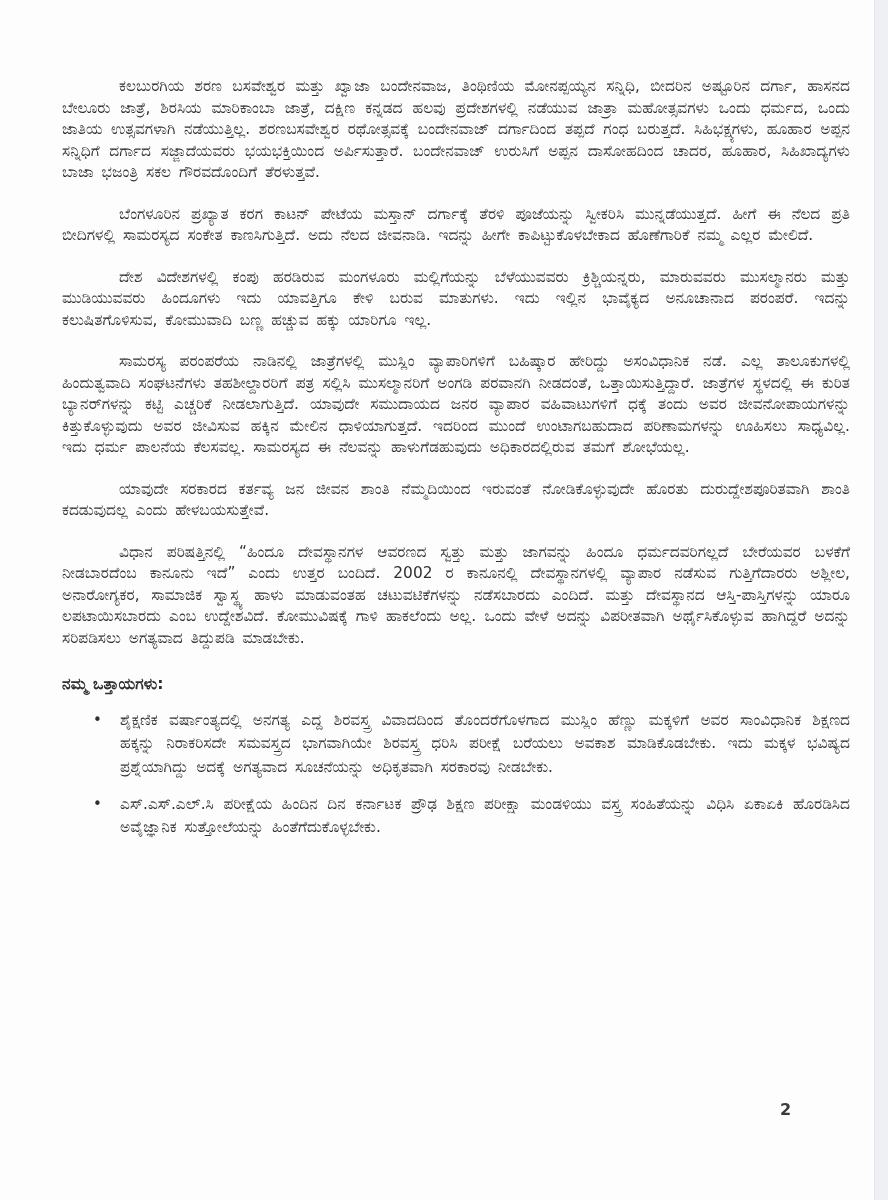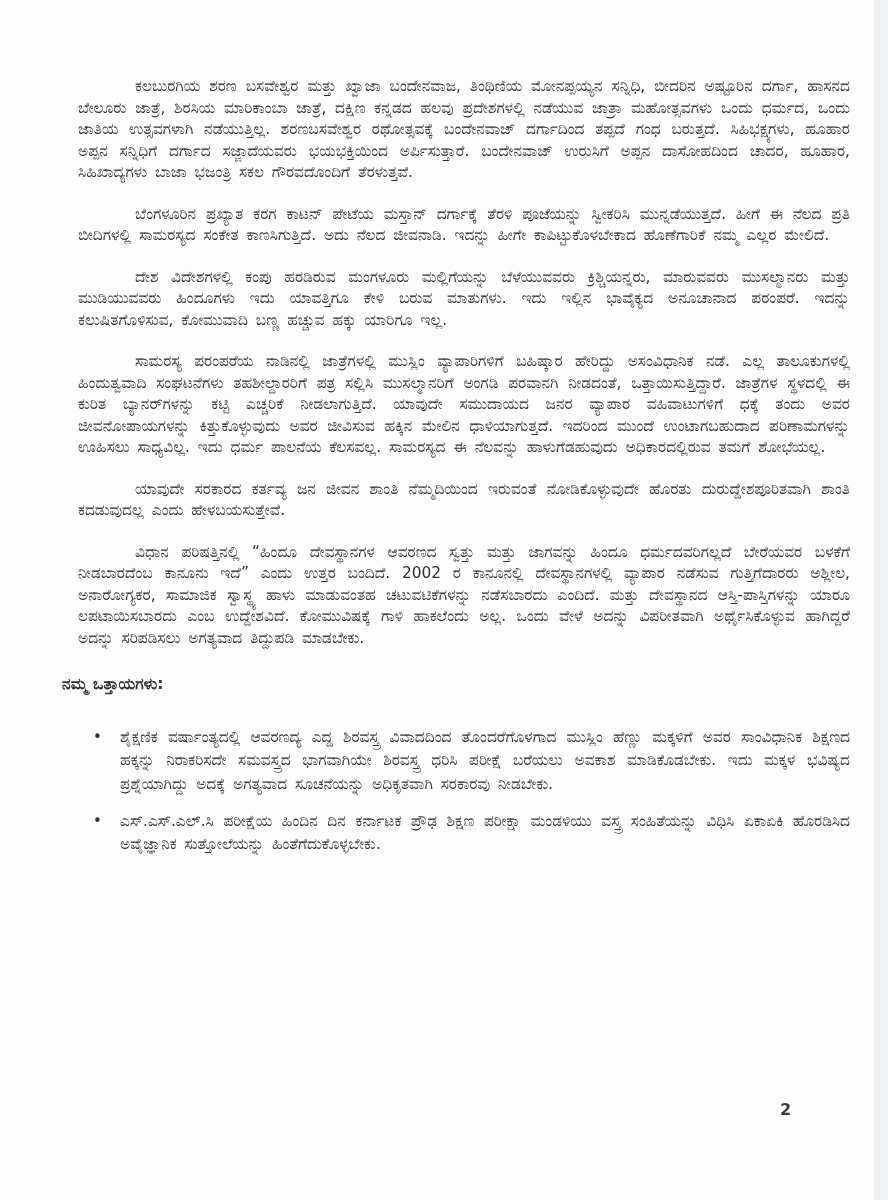--- a/index.html
+++ b/index.html
@@ -24,31 +24,31 @@
     background: #eef0f4;
     border-left: 1px solid #e6e9ed;
   }
   .page {
     position: absolute;
     top: 76px;
     left: 62px;
     width: 788px;
   }
   p.para {
-    margin: 0 0 20px 16px;
+    margin: 0 0 20px 0;
     font-size: 15.4px;
     line-height: 21.5px;
     text-align: justify;
     text-indent: 57px;
     word-spacing: 3px;
   }
   .demands-heading {
     font-weight: bold;
     font-size: 15.6px;
-    margin: 26px 0 33px 0;
+    margin: 26px 0 16px 0;
     text-align: left;
   }
   ul.demands {
     list-style: none;
     margin: 0;
     padding: 0;
   }
   li.demand {
     position: relative;
     padding-left: 58px;
@@ -88,21 +88,21 @@
   <p class="para">ದೇಶ ವಿದೇಶಗಳಲ್ಲಿ ಕಂಪು ಹರಡಿರುವ ಮಂಗಳೂರು ಮಲ್ಲಿಗೆಯನ್ನು ಬೆಳೆಯುವವರು ಕ್ರಿಶ್ಚಿಯನ್ನರು, ಮಾರುವವರು ಮುಸಲ್ಮಾನರು ಮತ್ತು ಮುಡಿಯುವವರು ಹಿಂದೂಗಳು ಇದು ಯಾವತ್ತಿಗೂ ಕೇಳಿ ಬರುವ ಮಾತುಗಳು. ಇದು ಇಲ್ಲಿನ ಭಾವೈಕ್ಯದ ಅನೂಚಾನಾದ ಪರಂಪರೆ. ಇದನ್ನು ಕಲುಷಿತಗೊಳಿಸುವ, ಕೋಮುವಾದಿ ಬಣ್ಣ ಹಚ್ಚುವ ಹಕ್ಕು ಯಾರಿಗೂ ಇಲ್ಲ.</p>
   <p class="para">ಸಾಮರಸ್ಯ ಪರಂಪರೆಯ ನಾಡಿನಲ್ಲಿ ಜಾತ್ರೆಗಳಲ್ಲಿ ಮುಸ್ಲಿಂ ವ್ಯಾಪಾರಿಗಳಿಗೆ ಬಹಿಷ್ಕಾರ ಹೇರಿದ್ದು ಅಸಂವಿಧಾನಿಕ ನಡೆ. ಎಲ್ಲ ತಾಲೂಕುಗಳಲ್ಲಿ ಹಿಂದುತ್ವವಾದಿ ಸಂಘಟನೆಗಳು ತಹಶೀಲ್ದಾರರಿಗೆ ಪತ್ರ ಸಲ್ಲಿಸಿ ಮುಸಲ್ಮಾನರಿಗೆ ಅಂಗಡಿ ಪರವಾನಗಿ ನೀಡದಂತೆ, ಒತ್ತಾಯಿಸುತ್ತಿದ್ದಾರೆ. ಜಾತ್ರೆಗಳ ಸ್ಥಳದಲ್ಲಿ ಈ ಕುರಿತ ಬ್ಯಾನರ್‌ಗಳನ್ನು ಕಟ್ಟಿ ಎಚ್ಚರಿಕೆ ನೀಡಲಾಗುತ್ತಿದೆ. ಯಾವುದೇ ಸಮುದಾಯದ ಜನರ ವ್ಯಾಪಾರ ವಹಿವಾಟುಗಳಿಗೆ ಧಕ್ಕೆ ತಂದು ಅವರ ಜೀವನೋಪಾಯಗಳನ್ನು ಕಿತ್ತುಕೊಳ್ಳುವುದು ಅವರ ಜೀವಿಸುವ ಹಕ್ಕಿನ ಮೇಲಿನ ಧಾಳಿಯಾಗುತ್ತದೆ. ಇದರಿಂದ ಮುಂದೆ ಉಂಟಾಗಬಹುದಾದ ಪರಿಣಾಮಗಳನ್ನು ಊಹಿಸಲು ಸಾಧ್ಯವಿಲ್ಲ. ಇದು ಧರ್ಮ ಪಾಲನೆಯ ಕೆಲಸವಲ್ಲ. ಸಾಮರಸ್ಯದ ಈ ನೆಲವನ್ನು ಹಾಳುಗೆಡಹುವುದು ಅಧಿಕಾರದಲ್ಲಿರುವ ತಮಗೆ ಶೋಭೆಯಲ್ಲ.</p>
   <p class="para">ಯಾವುದೇ ಸರಕಾರದ ಕರ್ತವ್ಯ ಜನ ಜೀವನ ಶಾಂತಿ ನೆಮ್ಮದಿಯಿಂದ ಇರುವಂತೆ ನೋಡಿಕೊಳ್ಳುವುದೇ ಹೊರತು ದುರುದ್ದೇಶಪೂರಿತವಾಗಿ ಶಾಂತಿ ಕದಡುವುದಲ್ಲ ಎಂದು ಹೇಳಬಯಸುತ್ತೇವೆ.</p>
   <p class="para">ವಿಧಾನ ಪರಿಷತ್ತಿನಲ್ಲಿ “ಹಿಂದೂ ದೇವಸ್ಥಾನಗಳ ಆವರಣದ ಸ್ವತ್ತು ಮತ್ತು ಜಾಗವನ್ನು ಹಿಂದೂ ಧರ್ಮದವರಿಗಲ್ಲದೆ ಬೇರೆಯವರ ಬಳಕೆಗೆ ನೀಡಬಾರದೆಂಬ ಕಾನೂನು ಇದೆ” ಎಂದು ಉತ್ತರ ಬಂದಿದೆ. 2002 ರ ಕಾನೂನಲ್ಲಿ ದೇವಸ್ಥಾನಗಳಲ್ಲಿ ವ್ಯಾಪಾರ ನಡೆಸುವ ಗುತ್ತಿಗೆದಾರರು ಅಶ್ಲೀಲ, ಅನಾರೋಗ್ಯಕರ, ಸಾಮಾಜಿಕ ಸ್ವಾಸ್ಥ್ಯ ಹಾಳು ಮಾಡುವಂತಹ ಚಟುವಟಿಕೆಗಳನ್ನು ನಡೆಸಬಾರದು ಎಂದಿದೆ. ಮತ್ತು ದೇವಸ್ಥಾನದ ಆಸ್ತಿ-ಪಾಸ್ತಿಗಳನ್ನು ಯಾರೂ ಲಪಟಾಯಿಸಬಾರದು ಎಂಬ ಉದ್ದೇಶವಿದೆ. ಕೋಮುವಿಷಕ್ಕೆ ಗಾಳಿ ಹಾಕಲೆಂದು ಅಲ್ಲ. ಒಂದು ವೇಳೆ ಅದನ್ನು ವಿಪರೀತವಾಗಿ ಅರ್ಥೈಸಿಕೊಳ್ಳುವ ಹಾಗಿದ್ದರೆ ಅದನ್ನು ಸರಿಪಡಿಸಲು ಅಗತ್ಯವಾದ ತಿದ್ದುಪಡಿ ಮಾಡಬೇಕು.</p>
 
   <div class="demands-heading">ನಮ್ಮ ಒತ್ತಾಯಗಳು:</div>
 
   <ul class="demands">
     <li class="demand">
       <span class="bullet">•</span>
-      <span class="demand-text">ಶೈಕ್ಷಣಿಕ ವರ್ಷಾಂತ್ಯದಲ್ಲಿ ಆವರಣದ್ಯ ಎದ್ದ ಶಿರವಸ್ತ್ರ ವಿವಾದದಿಂದ ತೊಂದರೆಗೊಳಗಾದ ಮುಸ್ಲಿಂ ಹೆಣ್ಣು ಮಕ್ಕಳಿಗೆ ಅವರ ಸಾಂವಿಧಾನಿಕ ಶಿಕ್ಷಣದ ಹಕ್ಕನ್ನು ನಿರಾಕರಿಸದೇ ಸಮವಸ್ತ್ರದ ಭಾಗವಾಗಿಯೇ ಶಿರವಸ್ತ್ರ ಧರಿಸಿ ಪರೀಕ್ಷೆ ಬರೆಯಲು ಅವಕಾಶ ಮಾಡಿಕೊಡಬೇಕು. ಇದು ಮಕ್ಕಳ ಭವಿಷ್ಯದ ಪ್ರಶ್ನೆಯಾಗಿದ್ದು ಅದಕ್ಕೆ ಅಗತ್ಯವಾದ ಸೂಚನೆಯನ್ನು ಅಧಿಕೃತವಾಗಿ ಸರಕಾರವು ನೀಡಬೇಕು.</span>
+      <span class="demand-text">ಶೈಕ್ಷಣಿಕ ವರ್ಷಾಂತ್ಯದಲ್ಲಿ ಅನಗತ್ಯ ಎದ್ದ ಶಿರವಸ್ತ್ರ ವಿವಾದದಿಂದ ತೊಂದರೆಗೊಳಗಾದ ಮುಸ್ಲಿಂ ಹೆಣ್ಣು ಮಕ್ಕಳಿಗೆ ಅವರ ಸಾಂವಿಧಾನಿಕ ಶಿಕ್ಷಣದ ಹಕ್ಕನ್ನು ನಿರಾಕರಿಸದೇ ಸಮವಸ್ತ್ರದ ಭಾಗವಾಗಿಯೇ ಶಿರವಸ್ತ್ರ ಧರಿಸಿ ಪರೀಕ್ಷೆ ಬರೆಯಲು ಅವಕಾಶ ಮಾಡಿಕೊಡಬೇಕು. ಇದು ಮಕ್ಕಳ ಭವಿಷ್ಯದ ಪ್ರಶ್ನೆಯಾಗಿದ್ದು ಅದಕ್ಕೆ ಅಗತ್ಯವಾದ ಸೂಚನೆಯನ್ನು ಅಧಿಕೃತವಾಗಿ ಸರಕಾರವು ನೀಡಬೇಕು.</span>
     </li>
     <li class="demand">
       <span class="bullet">•</span>
       <span class="demand-text">ಎಸ್.ಎಸ್.ಎಲ್.ಸಿ ಪರೀಕ್ಷೆಯ ಹಿಂದಿನ ದಿನ ಕರ್ನಾಟಕ ಪ್ರೌಢ ಶಿಕ್ಷಣ ಪರೀಕ್ಷಾ ಮಂಡಳಿಯು ವಸ್ತ್ರ ಸಂಹಿತೆಯನ್ನು ವಿಧಿಸಿ ಏಕಾಏಕಿ ಹೊರಡಿಸಿದ ಅವೈಜ್ಞಾನಿಕ ಸುತ್ತೋಲೆಯನ್ನು ಹಿಂತೆಗೆದುಕೊಳ್ಳಬೇಕು.</span>
     </li>
   </ul>
 </div>
 
 <div class="page-number">2</div>
 

